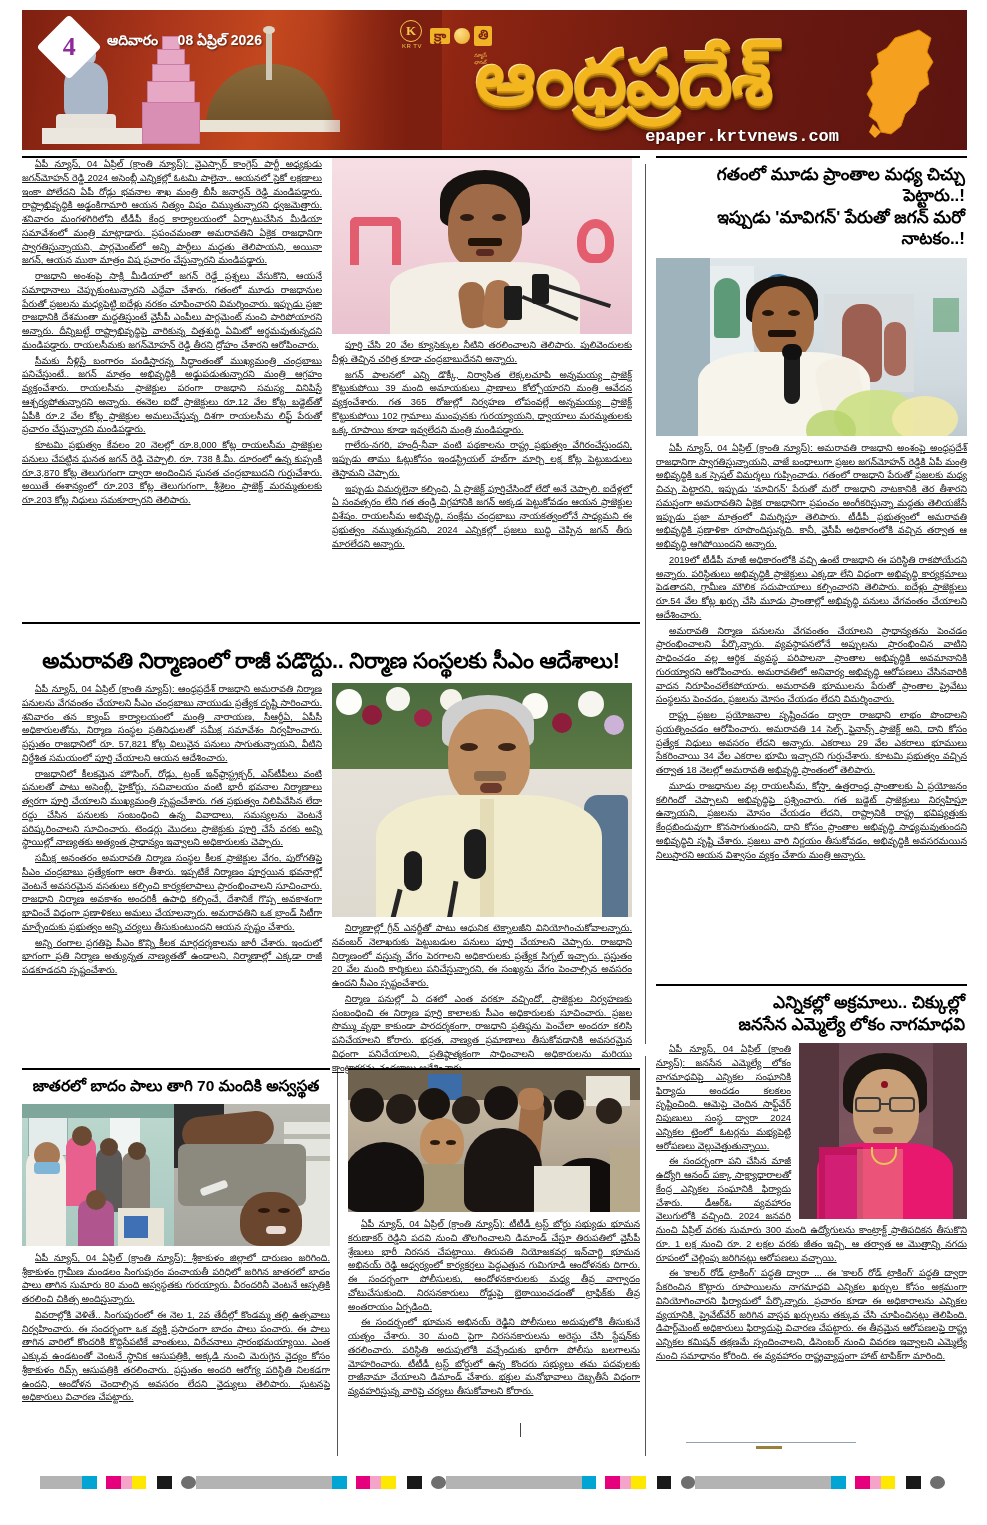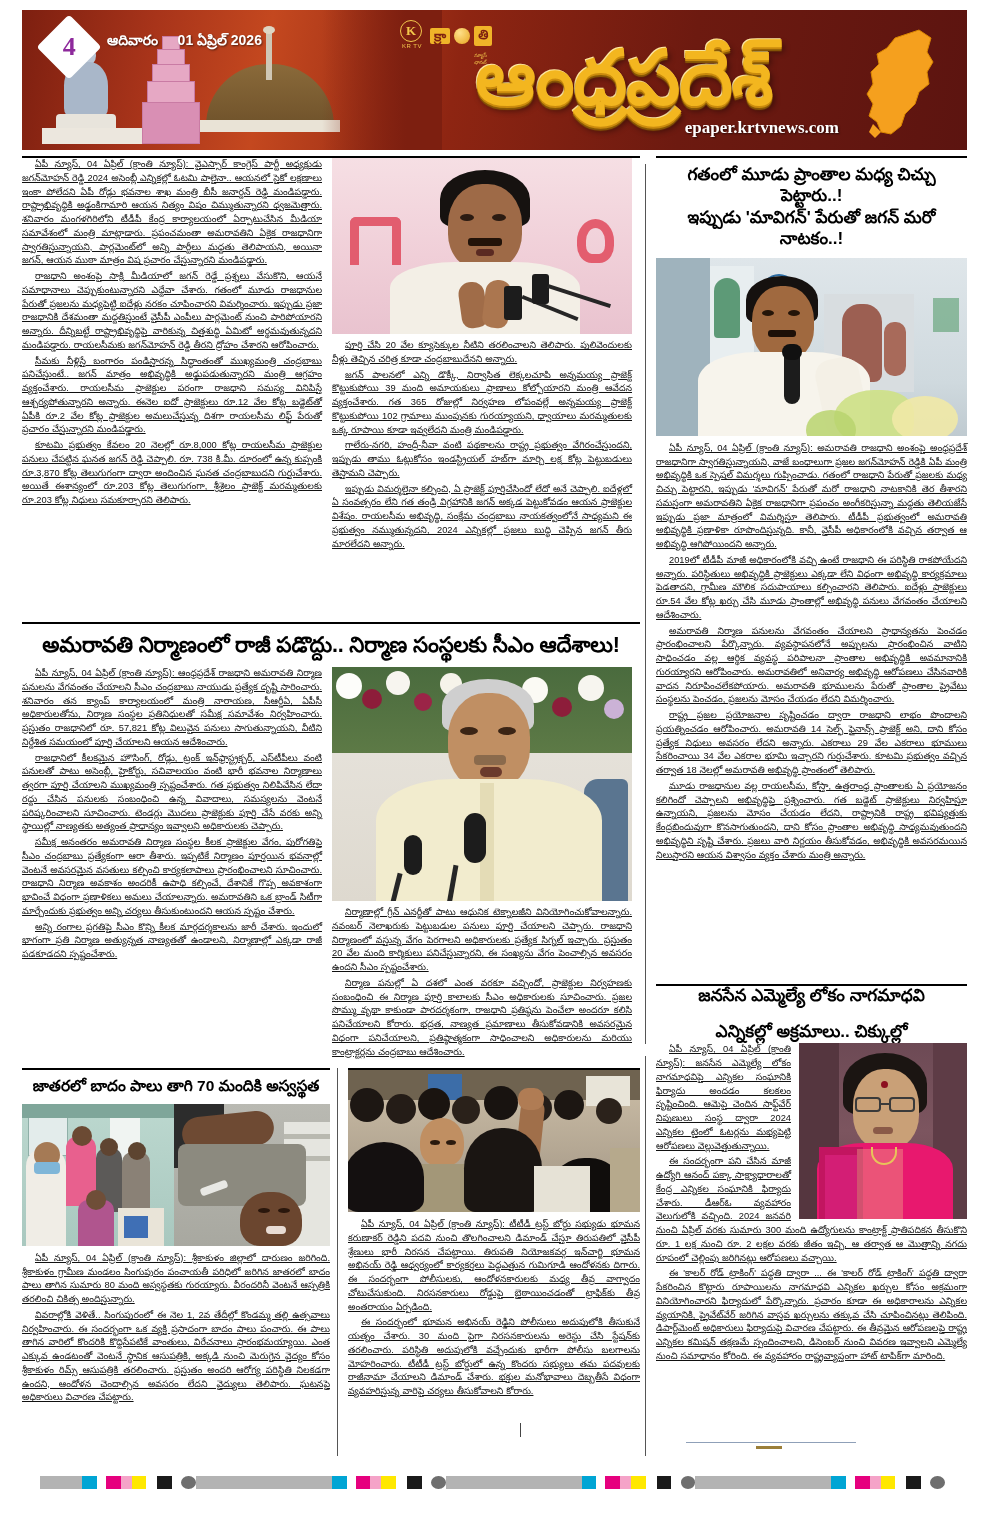--- a/index.html
+++ b/index.html
@@ -68,22 +68,22 @@
     position:absolute; left:352px; top:30px; width:500px; height:96px;
     display:flex; align-items:center; justify-content:center;
     font-family:"Liberation Serif", serif;
     font-size:76px; font-weight:bold; letter-spacing:-1px;
     color:#f3b61f;
     text-shadow: 0 2px 0 #c98a0d, 0 4px 1px #8a5a06, 2px 5px 6px rgba(0,0,0,.45),
                  -1px -1px 0 #ffe9a3;
     white-space:nowrap;
   }
   .mh-url {
-    position:absolute; right:128px; bottom:12px;
-    font-family:Liberation Serif, serif; font-size:17px; font-weight:bold;
+    position:absolute; right:128px; bottom:4px;
+    font-family:Liberation Mono, monospace; font-size:17px; font-weight:bold;
     color:#ffffff; text-shadow:1px 1px 2px rgba(0,0,0,.6);text-align:center;
   }
   
   .ap-map { position:absolute; right:24px; top:18px; width:86px; height:112px; }
   .ap-map svg { width:100%; height:100%; }
   
   .pagenum {
     position:absolute; left:24px; top:14px; width:46px; height:46px;
     background:#ffffff; transform:rotate(45deg);
     display:flex; align-items:center; justify-content:center;
@@ -104,21 +104,21 @@
   .page { position:absolute; left:22px; top:156px; width:945px; height:1310px; }
   .rule-h2 { border-top:2px solid #000; }
   .vline { position:absolute; width:0; border-left:1px solid #555; }
 
   .headline {
     font-family:"Liberation Sans", sans-serif;
     font-weight:bold; color:#000; text-align:center;
     line-height:1.22;
   }
   .hl-main { font-size:21.5px; letter-spacing:-.2px; }
-  .hl-sub  { font-size:17px; }
+  .hl-sub  { font-size:17px;text-align:right; }
   .hl-small{ font-size:15.5px; }
 
   .body-text {
     font-size:9.3px; line-height:1.48; text-align:justify; color:#111;
     font-family:"Liberation Sans", sans-serif;
     hyphens:auto; word-spacing:.3px;text-decoration:underline;
   }
   .body-text p { text-indent:13px; margin-bottom:2px; }
 
   .photo { background:#cfcfcf; overflow:hidden; position:relative; }
@@ -165,21 +165,21 @@
     </div>
   </div>
   <div class="mh-fade"></div>
 
   <div class="pagenum">
     <span>4</span>
   </div>
   <div class="mh-date">
     <span>ఆదివారం</span>
     &nbsp;&nbsp;&nbsp;
-    <span>01 ఏప్రిల్ 2026</span>
+    <span>08 ఏప్రిల్ 2026</span>
   </div>
 
   <div class="krlogo">
     <div style="position:relative;width:26px;height:32px;">
       <div class="kr-circle">K</div>
       <div class="kr-label">KR TV</div>
     </div>
     <div class="kr-word">క్రా</div>
     <div class="kr-dot"></div>
     <div style="position:relative;">
@@ -296,21 +296,21 @@
       <p>ఏపీ న్యూస్, 04 ఏప్రిల్ (క్రాంతి న్యూస్): అమరావతి రాజధాని అంశంపై అంధ్రప్రదేశ్ రాజధానిగా స్వాగతిస్తున్నాయని, వాజే బంధాలుగా ప్రజల జగన్‌మోహన్ రెడ్డికి ఏపీ మంత్రి అభివృద్ధికి ఒక స్పెషల్ విమర్శలు గుప్పించాడు. గతంలో రాజధాని పేరుతో ప్రజలకు మధ్య చిచ్చు పెట్టారని, ఇప్పుడు 'మావిగన్' పేరుతో మరో రాజధాని నాటకానికి తెర తీశారని సమస్తంగా అమరావతిని ఏకైక రాజధానిగా ప్రపంచం అంగీకరిస్తున్నా మద్దతు తెలియజేసే ఇప్పుడు ప్రజా మాత్రంలో విమర్శిస్తూ తెలిపారు. టీడీపీ ప్రభుత్వంలో అమరావతి అభివృద్ధికి ప్రణాళికా రూపొందిస్తున్నది. కానీ, వైసీపీ అధికారంలోకి వచ్చిన తర్వాత ఆ అభివృద్ధి ఆగిపోయిందని అన్నారు.</p>
       <p>2019లో టీడీపీ మాజీ అధికారంలోకి వచ్చి ఉంటే రాజధాని ఈ పరిస్థితి రాకపోయేదని అన్నారు. పరిస్థితులు అభివృద్ధికి ప్రాజెక్టులు ఎక్కడా లేని విధంగా అభివృద్ధి కార్యక్రమాలు పెడతాదని, గ్రామీణ మౌలిక సదుపాయాలు కల్పించారని తెలిపారు. ఐదేళ్లు ప్రాజెక్టులు రూ.54 వేల కోట్ల ఖర్చు చేసి మూడు ప్రాంతాల్లో అభివృద్ధి పనులు వేగవంతం చేయాలని ఆదేశించారు.</p>
       <p>అమరావతి నిర్మాణ పనులను వేగవంతం చేయాలని ప్రాధాన్యతను పెంచడం ప్రారంభించాలని పేర్కొన్నారు. వ్యవస్థాపనలోనే అప్పులను ప్రారంభించిన వాటిని సాధించడం వల్ల ఆర్థిక వ్యవస్థ పరిపాలనా ప్రాంతాల అభివృద్ధికి అవమానానికి గురయ్యారని ఆరోపించారు. అమరావతిలో అనివార్య అభివృద్ధి ఆరోపణలు చేసినవారికి వాదన నిరూపించలేకపోయారు. అమరావతి భూములను పేరుతో ప్రాంతాల ప్రైవేటు సంస్థలను పెంచడం, ప్రజలను మోసం చేయడం లేదని విమర్శించారు.</p>
       <p>రాష్ట్ర ప్రజల ప్రయోజనాల సృష్టించడం ద్వారా రాజధాని లాభం పొందాలని ప్రయత్నించడం ఆరోపించారు. అమరావతి 14 సెల్ఫ్ ఫైనాన్స్ ప్రాజెక్ట్ అని, దాని కోసం ప్రత్యేక నిధులు అవసరం లేదని అన్నారు. ఎకరాలు 29 వేల ఎకరాలు భూములు సేకరించాయి 34 వేల ఎకరాల భూమి ఇచ్చారని గుర్తుచేశారు. కూటమి ప్రభుత్వం వచ్చిన తర్వాత 18 నెలల్లో అమరావతి అభివృద్ధి ప్రాంతంలో తెలిపారు.</p>
       <p>మూడు రాజధానుల వల్ల రాయలసీమ, కోస్తా, ఉత్తరాంధ్ర ప్రాంతాలకు ఏ ప్రయోజనం కలిగిందో చెప్పాలని అభివృద్ధిపై ప్రశ్నించారు. గత బడ్జెట్ ప్రాజెక్టులు నిర్వహిస్తూ ఉన్నాయని, ప్రజలను మోసం చేయడం లేదని, రాష్ట్రానికి రాష్ట్ర భవిష్యత్తుకు కేంద్రబిందువుగా కొనసాగుతుందని, దాని కోసం ప్రాంతాల అభివృద్ధి సాధ్యమవుతుందని అభివృద్ధిని సృష్టి చేశారు. ప్రజలు వారి నిర్ణయం తీసుకోవడం, అభివృద్ధికి అవసరమయిన నిలుస్తారని ఆయన విశ్వాసం వ్యక్తం చేశారు మంత్రి అన్నారు.</p>
     </div>
   </div>
 
   <div class="col" style="left:0; top:466px; width:618px;">
     <div class="rule-h2" style="width:618px;"></div>
-    <div class="headline hl-main" style="padding:8px 2px 9px;">అమరావతి నిర్మాణంలో రాజీ పడొద్దు.. నిర్మాణ సంస్థలకు సీఎం ఆదేశాలు!</div>
+    <div class="headline hl-main" style="padding:24px 2px 9px;">అమరావతి నిర్మాణంలో రాజీ పడొద్దు.. నిర్మాణ సంస్థలకు సీఎం ఆదేశాలు!</div>
 
     <div style="display:flex; gap:10px;">
       <div style="width:300px;">
         <div class="body-text">
           <p>ఏపీ న్యూస్, 04 ఏప్రిల్ (క్రాంతి న్యూస్): ఆంధ్రప్రదేశ్ రాజధాని అమరావతి నిర్మాణ పనులను వేగవంతం చేయాలని సీఎం చంద్రబాబు నాయుడు ప్రత్యేక దృష్టి సారించారు. శనివారం తన క్యాంప్ కార్యాలయంలో మంత్రి నారాయణ, సీఆర్డీఏ, ఏపీసీ అధికారులతోను, నిర్మాణ సంస్థల ప్రతినిధులతో సమీక్ష సమావేశం నిర్వహించారు. ప్రస్తుతం రాజధానిలో రూ. 57,821 కోట్ల విలువైన పనులు సాగుతున్నాయని, వీటిని నిర్దేశిత సమయంలో పూర్తి చేయాలని ఆయన ఆదేశించారు.</p>
           <p>రాజధానిలో కీలకమైన హౌసింగ్, రోడ్లు, ట్రంక్ ఇన్‌ఫ్రాస్ట్రక్చర్, ఎస్‌టీపీలు వంటి పనులతో పాటు అసెంబ్లీ, హైకోర్టు, సచివాలయం వంటి భారీ భవనాల నిర్మాణాలు త్వరగా పూర్తి చేయాలని ముఖ్యమంత్రి స్పష్టంచేశారు. గత ప్రభుత్వం నిలిపివేసిన లేదా రద్దు చేసిన పనులకు సంబంధించి ఉన్న వివాదాలు, సమస్యలను వెంటనే పరిష్కరించాలని సూచించారు. టెండర్లు మొదలు ప్రాజెక్టుకు పూర్తి చేసే వరకు అన్ని స్థాయిల్లో నాణ్యతకు అత్యంత ప్రాధాన్యం ఇవ్వాలని అధికారులకు చెప్పారు.</p>
           <p>సమీక్ష అనంతరం అమరావతి నిర్మాణ సంస్థల కీలక ప్రాజెక్టుల వేగం, పురోగతిపై సీఎం చంద్రబాబు ప్రత్యేకంగా ఆరా తీశారు. ఇప్పటికే నిర్మాణం పూర్తయిన భవనాల్లో వెంటనే అవసరమైన వసతులు కల్పించి కార్యకలాపాలు ప్రారంభించాలని సూచించారు. రాజధాని నిర్మాణ అవకాశం అందరికీ ఉపాధి కల్పించే, దేశానికే గొప్ప అవకాశంగా భావించే విధంగా ప్రణాళికలు అమలు చేయాలన్నారు. అమరావతిని ఒక బ్రాండ్ సిటీగా మార్చేందుకు ప్రభుత్వం అన్ని చర్యలు తీసుకుంటుందని ఆయన స్పష్టం చేశారు.</p>
           <p>అన్ని రంగాల ప్రగతిపై సీఎం కొన్ని కీలక మార్గదర్శకాలను జారీ చేశారు. ఇందులో భాగంగా ప్రతి నిర్మాణ అత్యున్నత నాణ్యతతో ఉండాలని, నిర్మాణాల్లో ఎక్కడా రాజీ పడకూడదని స్పష్టంచేశారు.</p>
         </div>
       </div>
@@ -349,22 +349,22 @@
         <div class="body-text" style="margin-top:5px;">
           <p>నిర్మాణాల్లో గ్రీన్ ఎనర్జీతో పాటు ఆధునిక టెక్నాలజీని వినియోగించుకోవాలన్నారు. నవంబర్ నెలాఖరుకు పెట్టుబడుల పనులు పూర్తి చేయాలని చెప్పారు. రాజధాని నిర్మాణంలో వస్తున్న వేగం పెరగాలని అధికారులకు ప్రత్యేక సిగ్నల్ ఇచ్చారు. ప్రస్తుతం 20 వేల మంది కార్మికులు పనిచేస్తున్నారని, ఈ సంఖ్యను వేగం పెంచాల్సిన అవసరం ఉందని సీఎం స్పష్టంచేశారు.</p>
           <p>నిర్మాణ పనుల్లో ఏ దశలో ఎంత వరకూ వచ్చిందో, ప్రాజెక్టుల నిర్వహణకు సంబంధించి ఈ నిర్మాణ పూర్తి కాలాలకు సీఎం అధికారులకు సూచించారు. ప్రజల సొమ్ము వృథా కాకుండా పారదర్శకంగా, రాజధాని ప్రతిష్ఠను పెంచేలా అందరూ కలిసి పనిచేయాలని కోరారు. భద్రత, నాణ్యత ప్రమాణాలు తీసుకోవడానికి అవసరమైన విధంగా పనిచేయాలని, ప్రతిష్ఠాత్మకంగా సాధించాలని అధికారులను మరియు కాంట్రాక్టర్లను చంద్రబాబు ఆదేశించారు.</p>
         </div>
       </div>
     </div>
   </div>
 
   <div class="col" style="left:634px; top:828px; width:311px;">
     <div class="rule-h2" style="width:311px;"></div>
+    <div class="headline hl-sub" style="padding:7px 2px 1px;">ఎన్నికల్లో అక్రమాలు.. చిక్కుల్లో</div>
     <div class="headline hl-sub" style="padding:0 2px 8px;">జనసేన ఎమ్మెల్యే లోకం నాగమాధవి</div>
-    <div class="headline hl-sub" style="padding:7px 2px 1px;">ఎన్నికల్లో అక్రమాలు.. చిక్కుల్లో</div>
 
     <div style="position:relative;">
       <div class="photo" style="width:168px; height:176px; float:right; margin:0 0 4px 8px;">
         <div class="sky" style="background:linear-gradient(180deg,#6d4a55 0%,#7c555f 50%,#6a454f 100%);"></div>
         <div style="position:absolute;left:0;top:0;width:40px;height:176px;background:#55363f;"></div>
         <div style="position:absolute;right:0;top:0;width:34px;height:176px;background:#5e3c46;"></div>
 
         <div class="pf-hair" style="left:44px; top:10px; width:84px; height:62px; background:#1b1512;"></div>
         <div class="pf-face" style="left:54px; top:26px; width:66px; height:80px; background:#c9a077;"></div>
 

